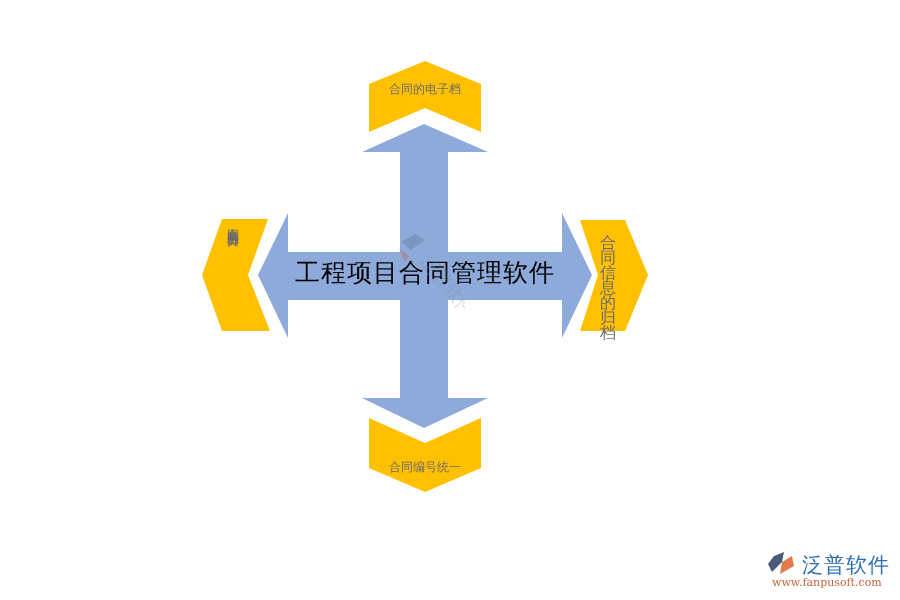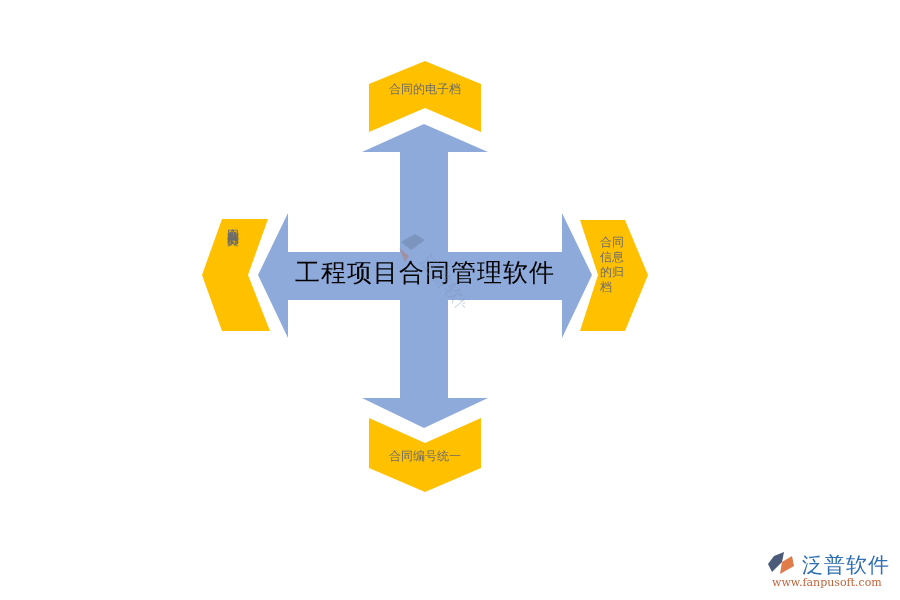--- a/index.html
+++ b/index.html
@@ -2,21 +2,21 @@
 <html><head>
 <meta charset="utf-8">
 <style>
   html, body { margin:0; padding:0; background:#ffffff; }
   body { width:900px; height:600px; position:relative; overflow:hidden;
          font-family:"DejaVu Sans", sans-serif; }
   svg.diagram { position:absolute; left:0; top:0; }
   .label { position:absolute; color:#6b6b6b; font-size:12px; line-height:14px; }
   .h-label { text-align:center; white-space:nowrap; }
   .v-label { writing-mode:vertical-rl; text-orientation:upright; letter-spacing:1px; font-size:12px; }
-  .r-label { width:30px; font-size:12px; line-height:15px; word-break:break-all; }
+  .r-label { width:30px; font-size:16px; line-height:15px; word-break:break-all; }
   .center-title { position:absolute; left:262px; top:257px; width:326px; text-align:center;
                   color:#000000; font-size:25px; line-height:32px; letter-spacing:1px; white-space:nowrap; }
   .watermark { position:absolute; left:395px; top:228px; opacity:0.35; }
   .logo { position:absolute; left:768px; top:552px; }
   .logo-name { position:absolute; left:802px; top:551px; font-size:21px; color:#2f6fb3;
                letter-spacing:1px; white-space:nowrap; }
   .logo-url { position:absolute; left:772px; top:576px; font-size:11px; color:#c0643b;
               font-family:"DejaVu Serif", serif; white-space:nowrap; }
 </style>
 </head>
@@ -28,21 +28,21 @@
   <polygon fill="#ffc000" points="369,418 425,443 481,418 481,468 425,492 369,468"></polygon>
   <polygon fill="#ffc000" points="222,219 268,219 248,275 270,331 222,331 202,275"></polygon>
   <polygon fill="#ffc000" points="580,220 625,220 648,275 625,331 580,331 598,275"></polygon>
 
   <polygon fill="#8eaadb" points="424,124 488,152 448,152 448,398 488,398 424,428 362,398 400,398 400,152 362,152"></polygon>
 
   <polygon fill="#8eaadb" points="258,275 288,213 288,252 562,252 562,213 592,275 562,338 562,300 288,300 288,338"></polygon>
 </svg>
 
 <div class="label h-label" style="left:369px; top:82px; width:112px;">合同的电子档</div>
-<div class="label h-label" style="left:369px; top:449px; width:112px;">合同编号统一</div>
+<div class="label h-label" style="left:369px; top:460px; width:112px;">合同编号统一</div>
 <div class="label v-label" style="left:226px; top:219px; height:112px;">合同类别的分类</div>
 <div class="label r-label" style="left:600px; top:235px;">合同信息的归档</div>
 
 <div class="center-title">工程项目合同管理软件</div>
 
 <div class="watermark">
   <svg width="70" height="80">
     <path d="M6 14 L20 6 L30 12 L16 22 Z" fill="#5d6f8a"></path>
     <path d="M4 20 L14 28 L10 34 Z" fill="#c0643b"></path>
     <text x="22" y="40" font-size="18" fill="#7a8fb0" transform="rotate(50 30 40)">泛普软件</text>

